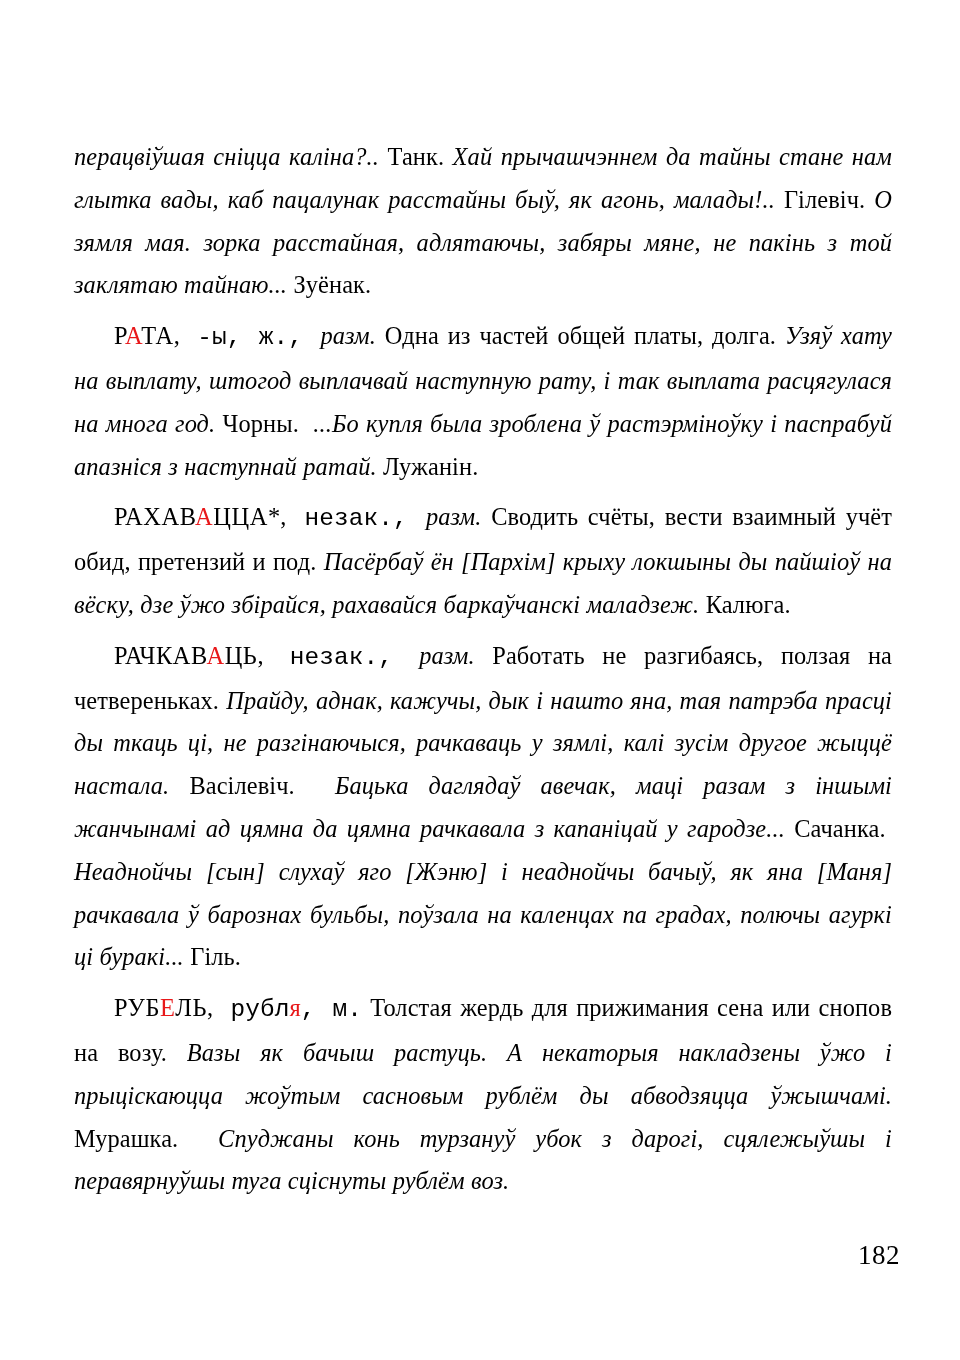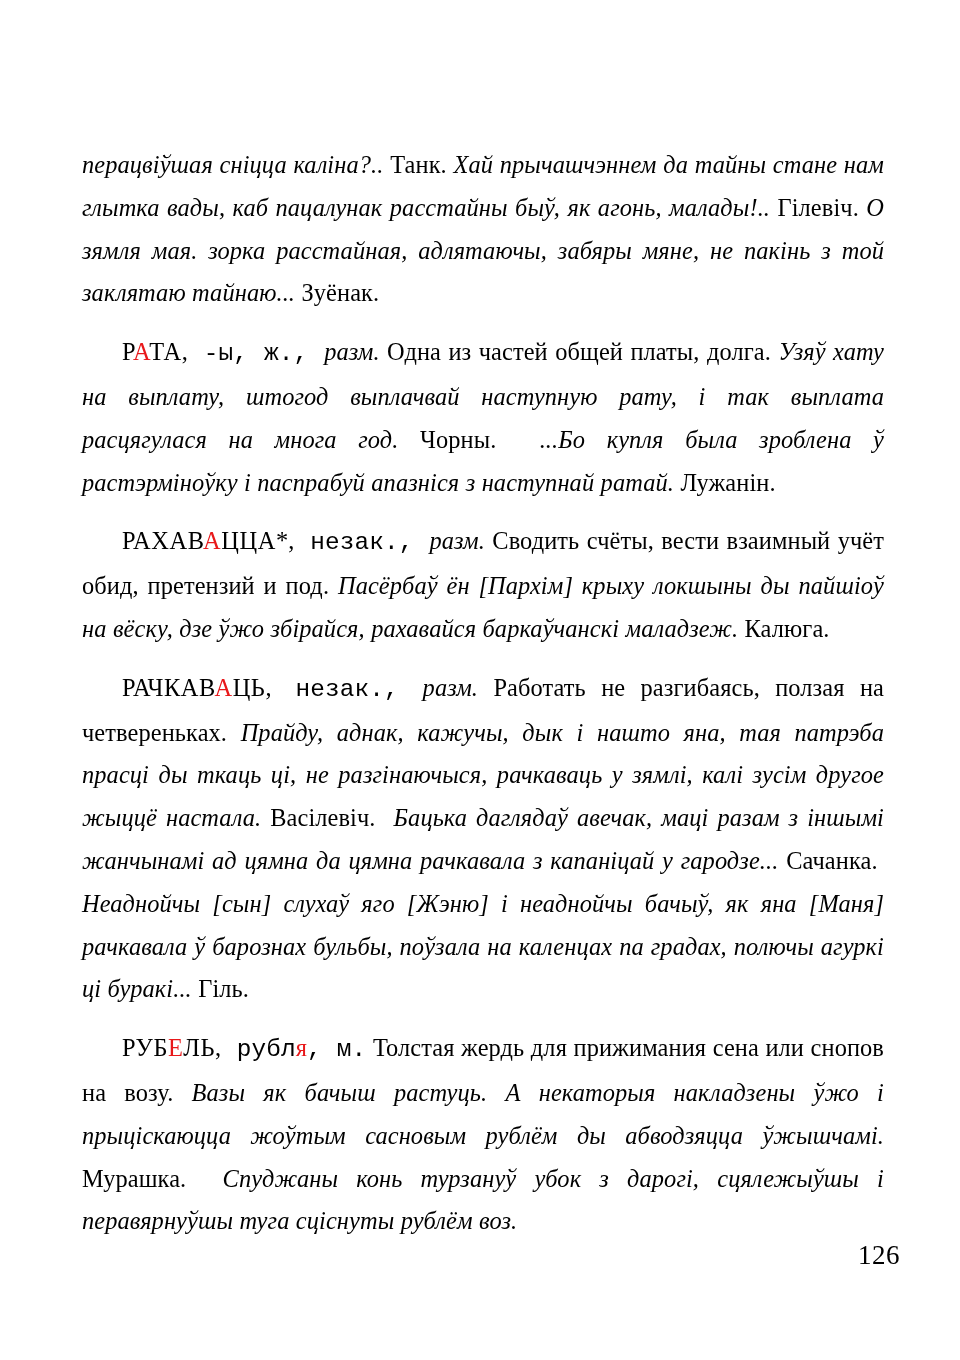--- a/index.html
+++ b/index.html
@@ -22,21 +22,21 @@
     height: 1360px;
     background: #ffffff;
   }
   .text-column {
     position: absolute;
     left: 66px;
     top: 128px;
     width: 834px;
   }
   .para {
-    margin: 16px;
+    margin: 8px;
     text-align: justify;
     text-justify: inter-word;
     font-size: 24.4px;
     line-height: 42.8px;
     letter-spacing: 0.1px;
     word-spacing: 0.2px;
   }
   .para + .para {
     margin-top: 0px;
   }
@@ -87,15 +87,15 @@
     <p class="para entry"><span class="hw"><span>Р</span><span class="stress">А</span><span>ТА</span></span><span class="rm">,</span><span class="rm gram"> -ы, ж., </span><span class="it">разм.</span><span class="rm"> Одна из частей общей платы, долга. </span><span class="it">Узяў хату на выплату, штогод выплачвай наступную рату, і так выплата расцягулася на многа год. </span><span class="rm src">Чорны.</span><span class="rm">&nbsp; </span><span class="it">...Бо купля была зроблена ў растэрміноўку і паспрабуй апазніся з наступнай ратай. </span><span class="rm src">Лужанін.</span></p>
 
     <p class="para entry"><span class="hw"><span>РАХАВ</span><span class="stress">А</span><span>ЦЦА</span></span><span class="rm">*,</span><span class="rm gram"> незак., </span><span class="it">разм.</span><span class="rm"> Сводить счёты, вести взаимный учёт обид, претензий и под. </span><span class="it">Пасёрбаў ён [Пархім] крыху локшыны ды пайшіоў на вёску, дзе ўжо збірайся, рахавайся баркаўчанскі маладзеж. </span><span class="rm src">Калюга.</span></p>
 
     <p class="para entry"><span class="hw"><span>РАЧКАВ</span><span class="stress">А</span><span>ЦЬ</span></span><span class="rm">,</span><span class="rm gram"> незак., </span><span class="it">разм.</span><span class="rm"> Работать не разгибаясь, ползая на четвереньках. </span><span class="it">Прайду, аднак, кажучы, дык і нашто яна, тая патрэба прасці ды ткаць ці, не разгінаючыся, рачкаваць у зямлі, калі зусім другое жыццё настала. </span><span class="rm src">Васілевіч.</span><span class="rm">&nbsp; </span><span class="it">Бацька даглядаў авечак, маці разам з іншымі жанчынамі ад цямна да цямна рачкавала з капаніцай у гародзе... </span><span class="rm src">Сачанка.</span><span class="rm">&nbsp; </span><span class="it">Неаднойчы [сын] слухаў яго [Жэню] і неаднойчы бачыў, як яна [Маня] рачкавала ў барознах бульбы, поўзала на каленцах па градах, полючы агуркі ці буракі... </span><span class="rm src">Гіль.</span></p>
 
     <p class="para entry"><span class="hw"><span>РУБ</span><span class="stress">Е</span><span>ЛЬ</span><span>,</span></span><span class="rm gram"> рубл</span><span class="rm stress">я</span><span class="rm gram">, м.</span><span class="rm"> Толстая жердь для прижимания сена или снопов на возу. </span><span class="it">Вазы як бачыш растуць. А некаторыя накладзены ўжо і прыціскаюцца жоўтым сасновым рублём ды абводзяцца ўжышчамі. </span><span class="rm src">Мурашка.</span><span class="rm">&nbsp; </span><span class="it">Спуджаны конь турзануў убок з дарогі, сцялежыўшы і перавярнуўшы туга сціснуты рублём воз.</span></p>
 
   </div>
 
-  <div class="page-number">126</div>
+  <div class="page-number">182</div>
 
 </div>
 
 </body></html>

